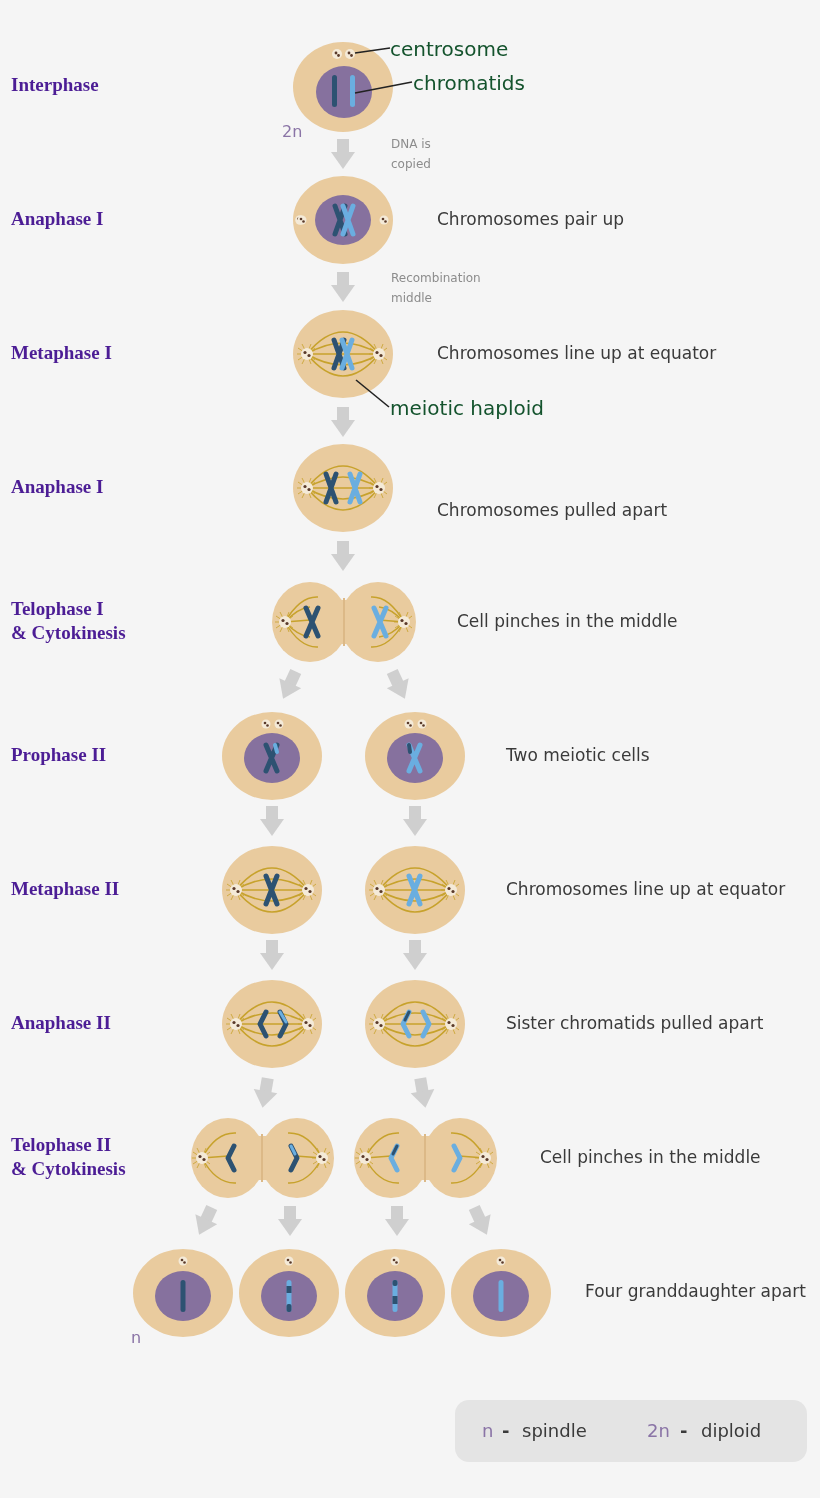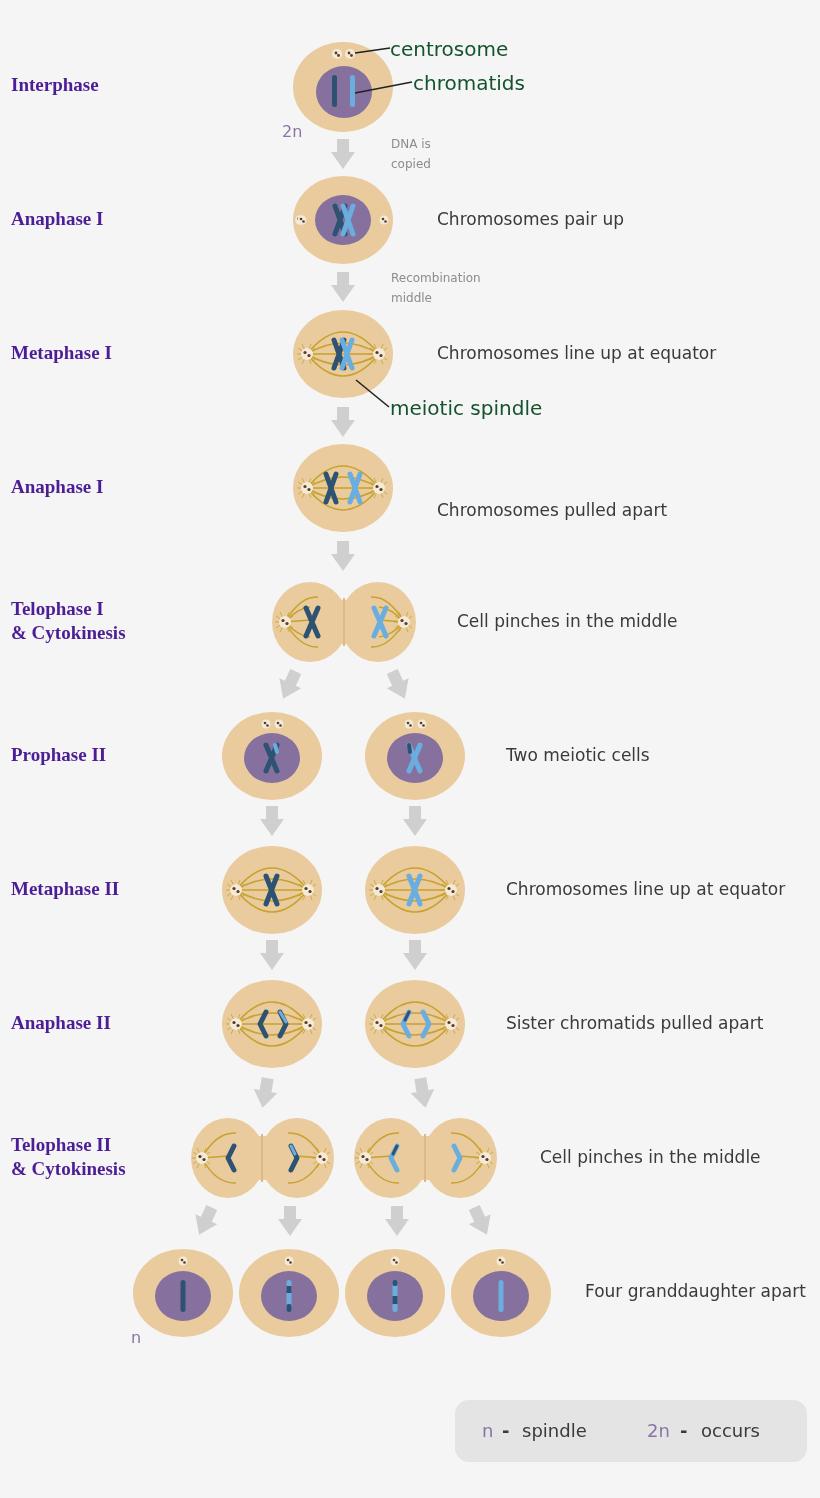--- a/index.html
+++ b/index.html
@@ -324,34 +324,34 @@
 <div class="desc" style="left:437px;top:500px">Chromosomes pulled apart</div>
 <div class="desc" style="left:457px;top:611px">Cell pinches in the middle</div>
 <div class="desc" style="left:506px;top:745px">Two meiotic cells</div>
 <div class="desc" style="left:506px;top:879px">Chromosomes line up at equator</div>
 <div class="desc" style="left:506px;top:1013px">Sister chromatids pulled apart</div>
 <div class="desc" style="left:540px;top:1147px">Cell pinches in the middle</div>
 <div class="desc" style="left:585px;top:1281px">Four granddaughter apart</div>
 
 <div class="callout" style="left:390px;top:37px">centrosome</div>
 <div class="callout" style="left:413px;top:71px">chromatids</div>
-<div class="callout" style="left:390px;top:396px">meiotic spindle</div>
+<div class="callout" style="left:390px;top:396px">meiotic haploid</div>
 
 <div class="note" style="left:391px;top:134px">
   <div>DNA is</div>
   <div>copied</div>
 </div>
 <div class="note" style="left:391px;top:268px">
   <div>Recombination</div>
   <div>middle</div>
 </div>
 
 <div class="ploidy" style="left:282px;top:122px">2n</div>
 <div class="ploidy" style="left:131px;top:1328px">n</div>
 
 <div class="legend">
   <span class="lg-sym" style="left:27px">n</span>
   <span class="lg-txt" style="left:47px;font-weight:bold">-</span>
   <span class="lg-txt" style="left:67px">spindle</span>
   <span class="lg-sym" style="left:192px">2n</span>
   <span class="lg-txt" style="left:225px;font-weight:bold">-</span>
-  <span class="lg-txt" style="left:246px">occurs</span>
+  <span class="lg-txt" style="left:246px">diploid</span>
 </div>
 
 </body></html>

